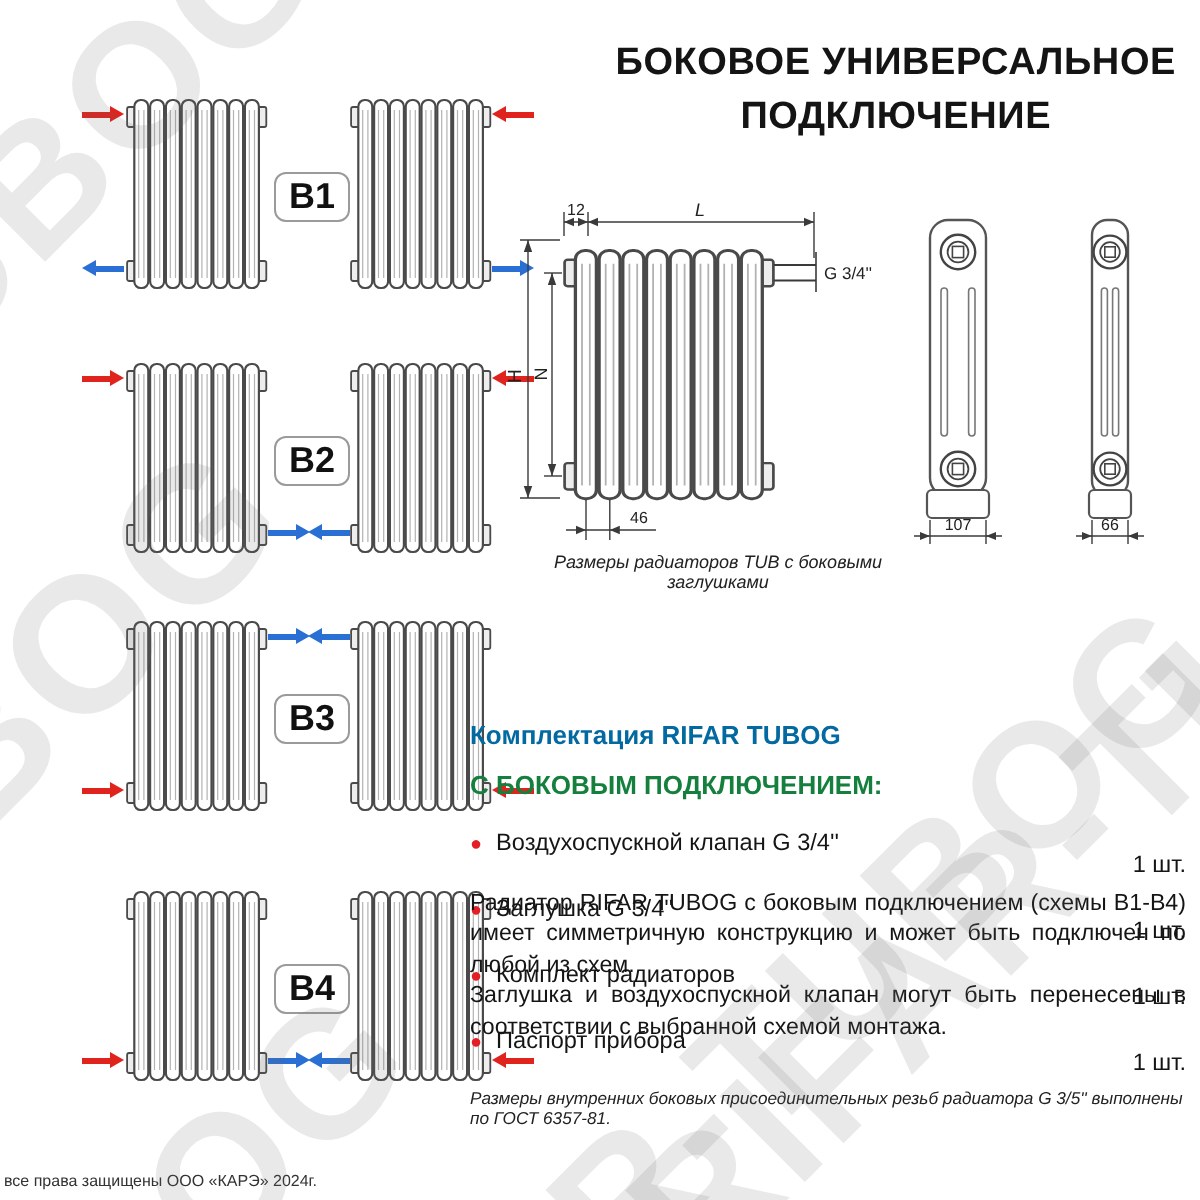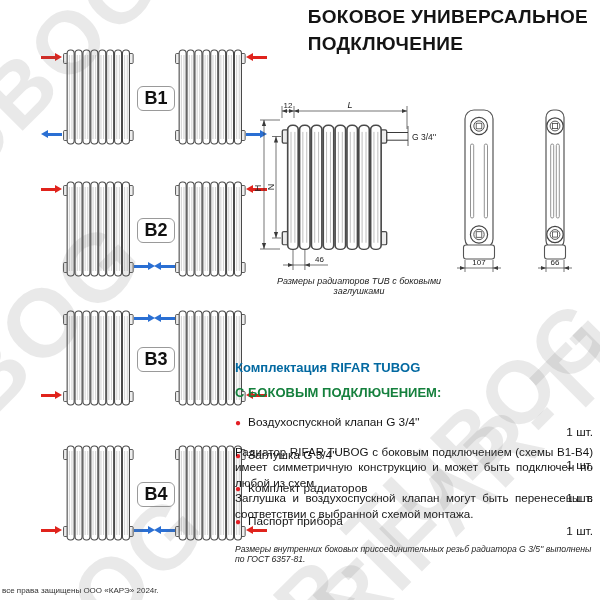--- a/index.html
+++ b/index.html
@@ -11,21 +11,21 @@
   
   .wm-layer{z-index:40;pointer-events:none;overflow:hidden;}
   .wm{position:absolute;font-weight:800;color:rgba(110,110,110,0.15);
       transform:rotate(-45deg);transform-origin:left center;white-space:nowrap;letter-spacing:3px;}
   .wm1{font-size:88px;left:-90px;top:150px;}
   .wm2{font-size:96px;left:-130px;top:440px;}
   .wm3{font-size:88px;left:140px;top:720px;}
   .wm4{font-size:88px;left:330px;top:570px;}
   .wm5{font-size:90px;left:-50px;top:700px;}
   
-  .title{position:absolute;top:4px;right:12px;text-align:left;z-index:10;
+  .title{position:absolute;top:19px;right:12px;text-align:center;z-index:10;
          font-size:19px;font-weight:800;line-height:1.42;letter-spacing:.3px;color:#141414;}
   
   .scheme{position:absolute;left:0;width:232px;height:102px;z-index:10;margin-left:39px;}
   .s1{top:46px}.s2{top:178px}.s3{top:307px}.s4{top:442px}
   .rad{position:absolute;top:0;}
   .rad.l{left:24px}.rad.r{left:136px}
   .scheme-label{position:absolute;left:98px;top:40px;width:36px;height:23px;
     border:1.5px solid #9a9a9a;border-radius:6px;background:#fff;
     display:flex;align-items:center;justify-content:center;
     font-size:18px;font-weight:bold;color:#111;}

